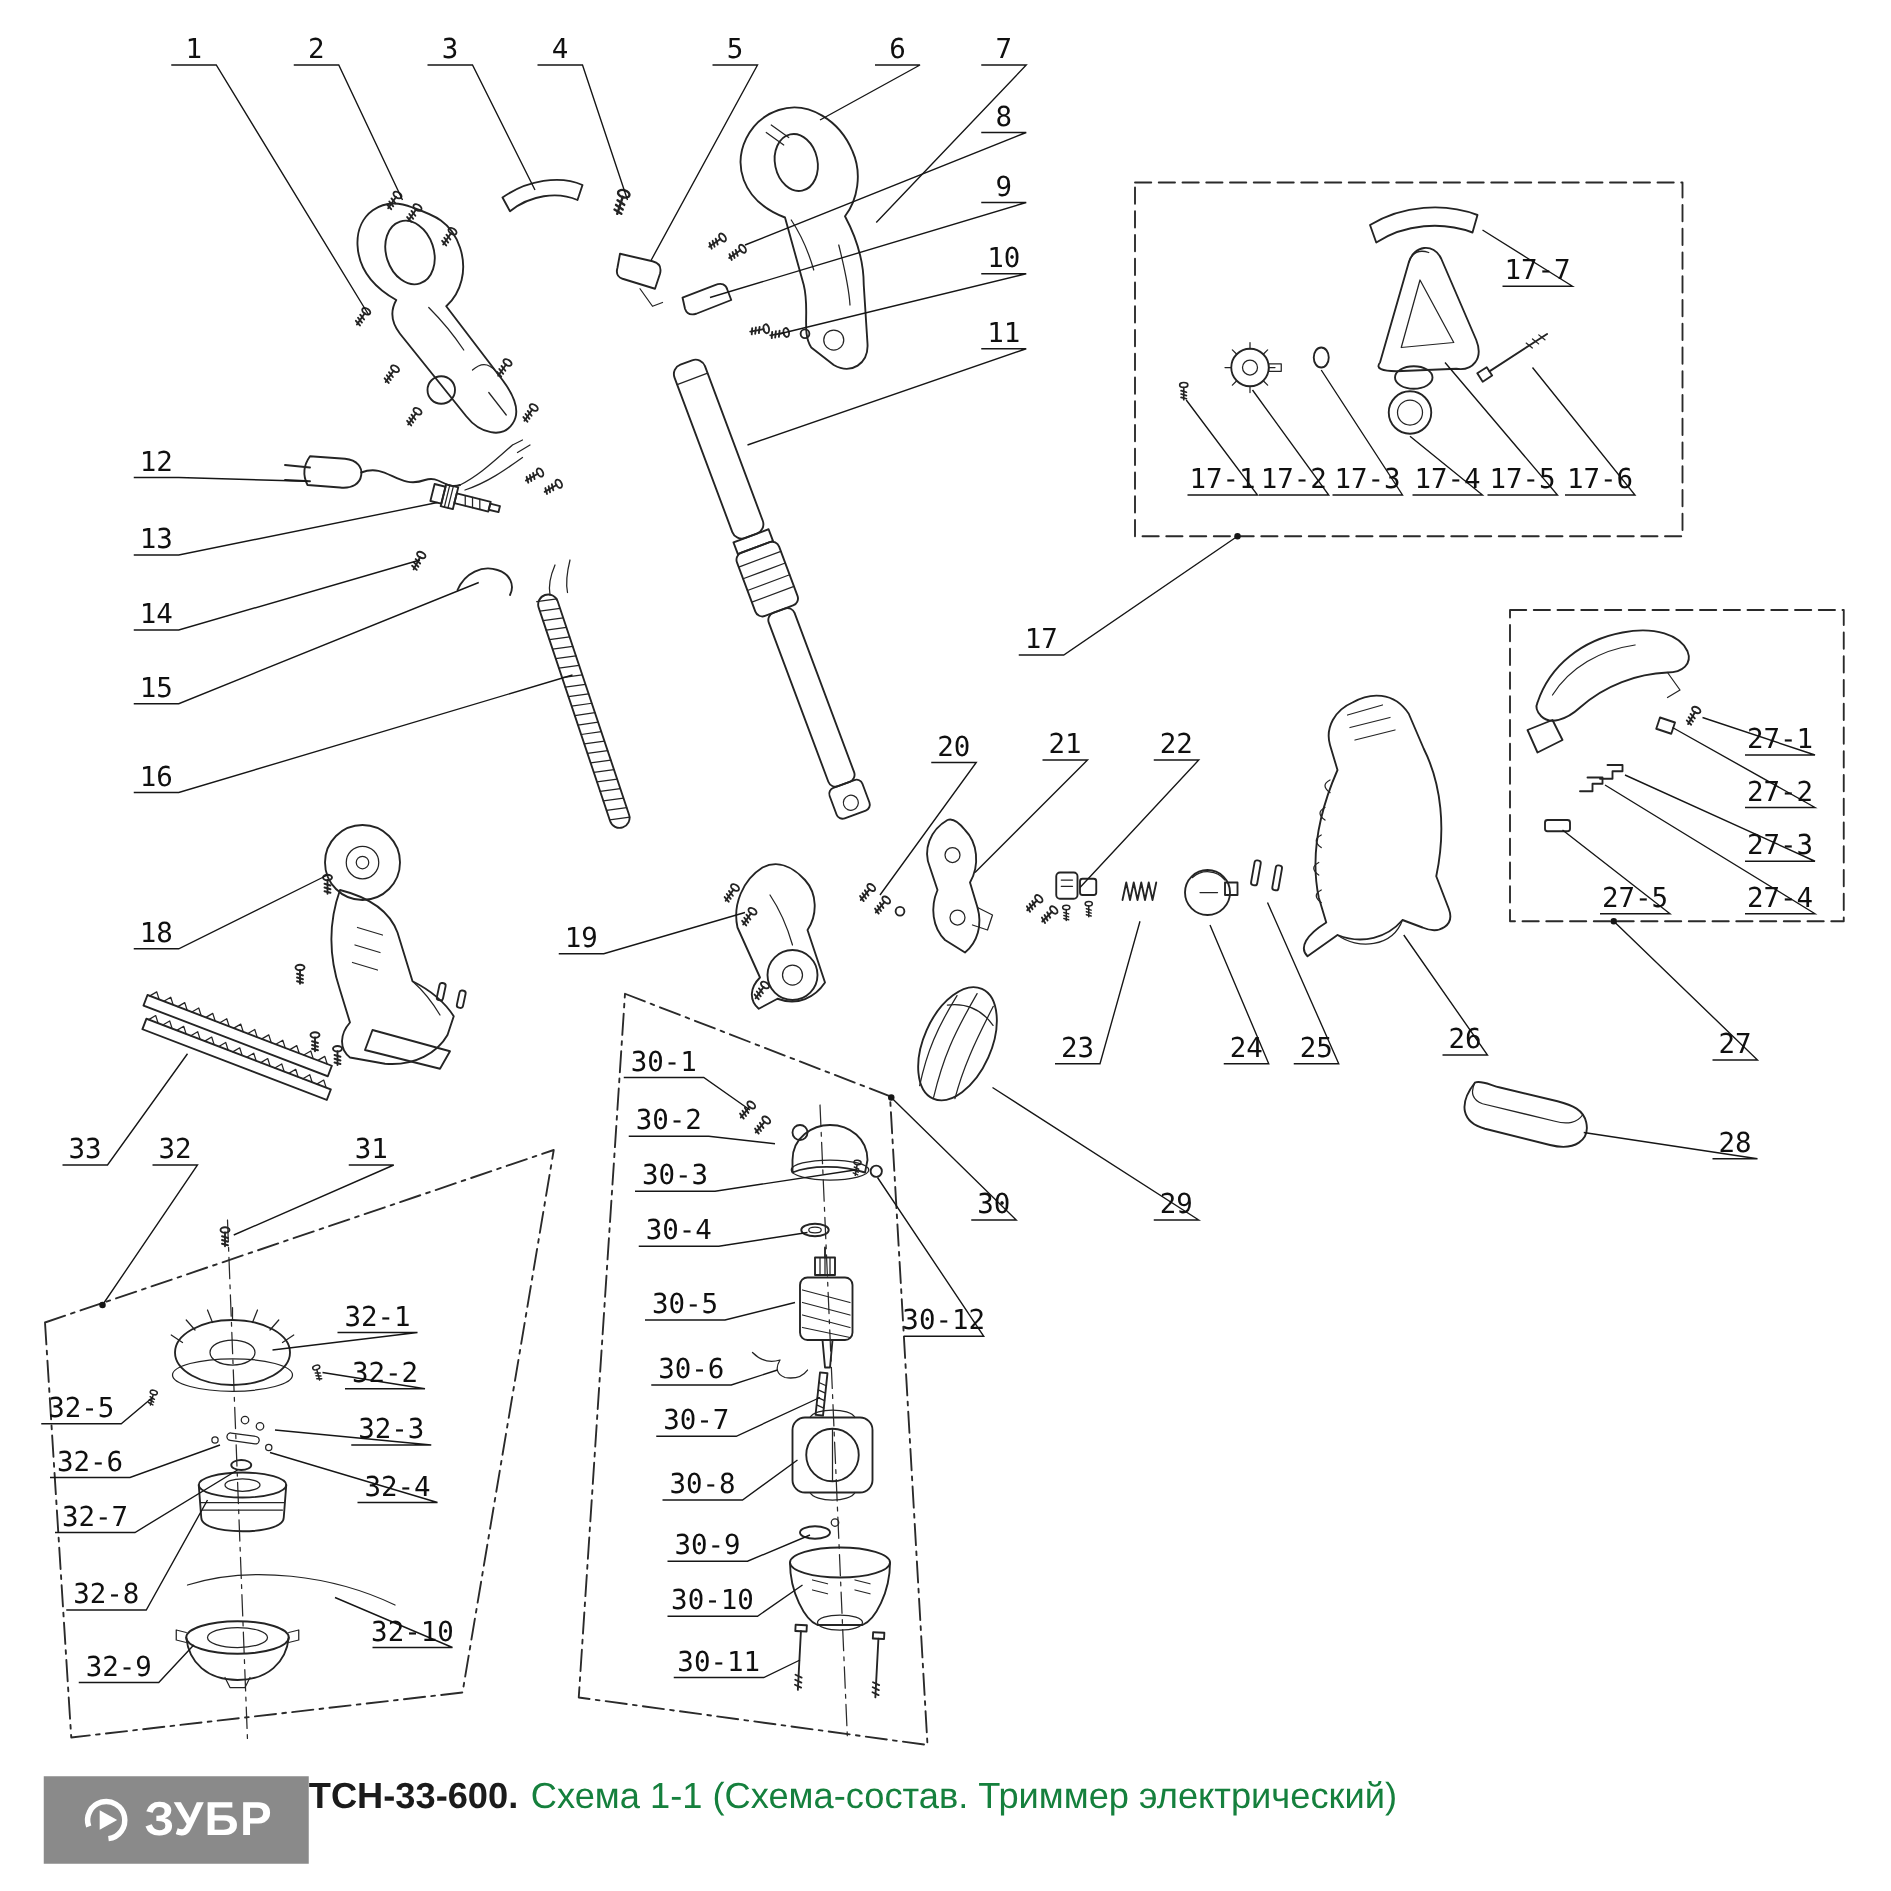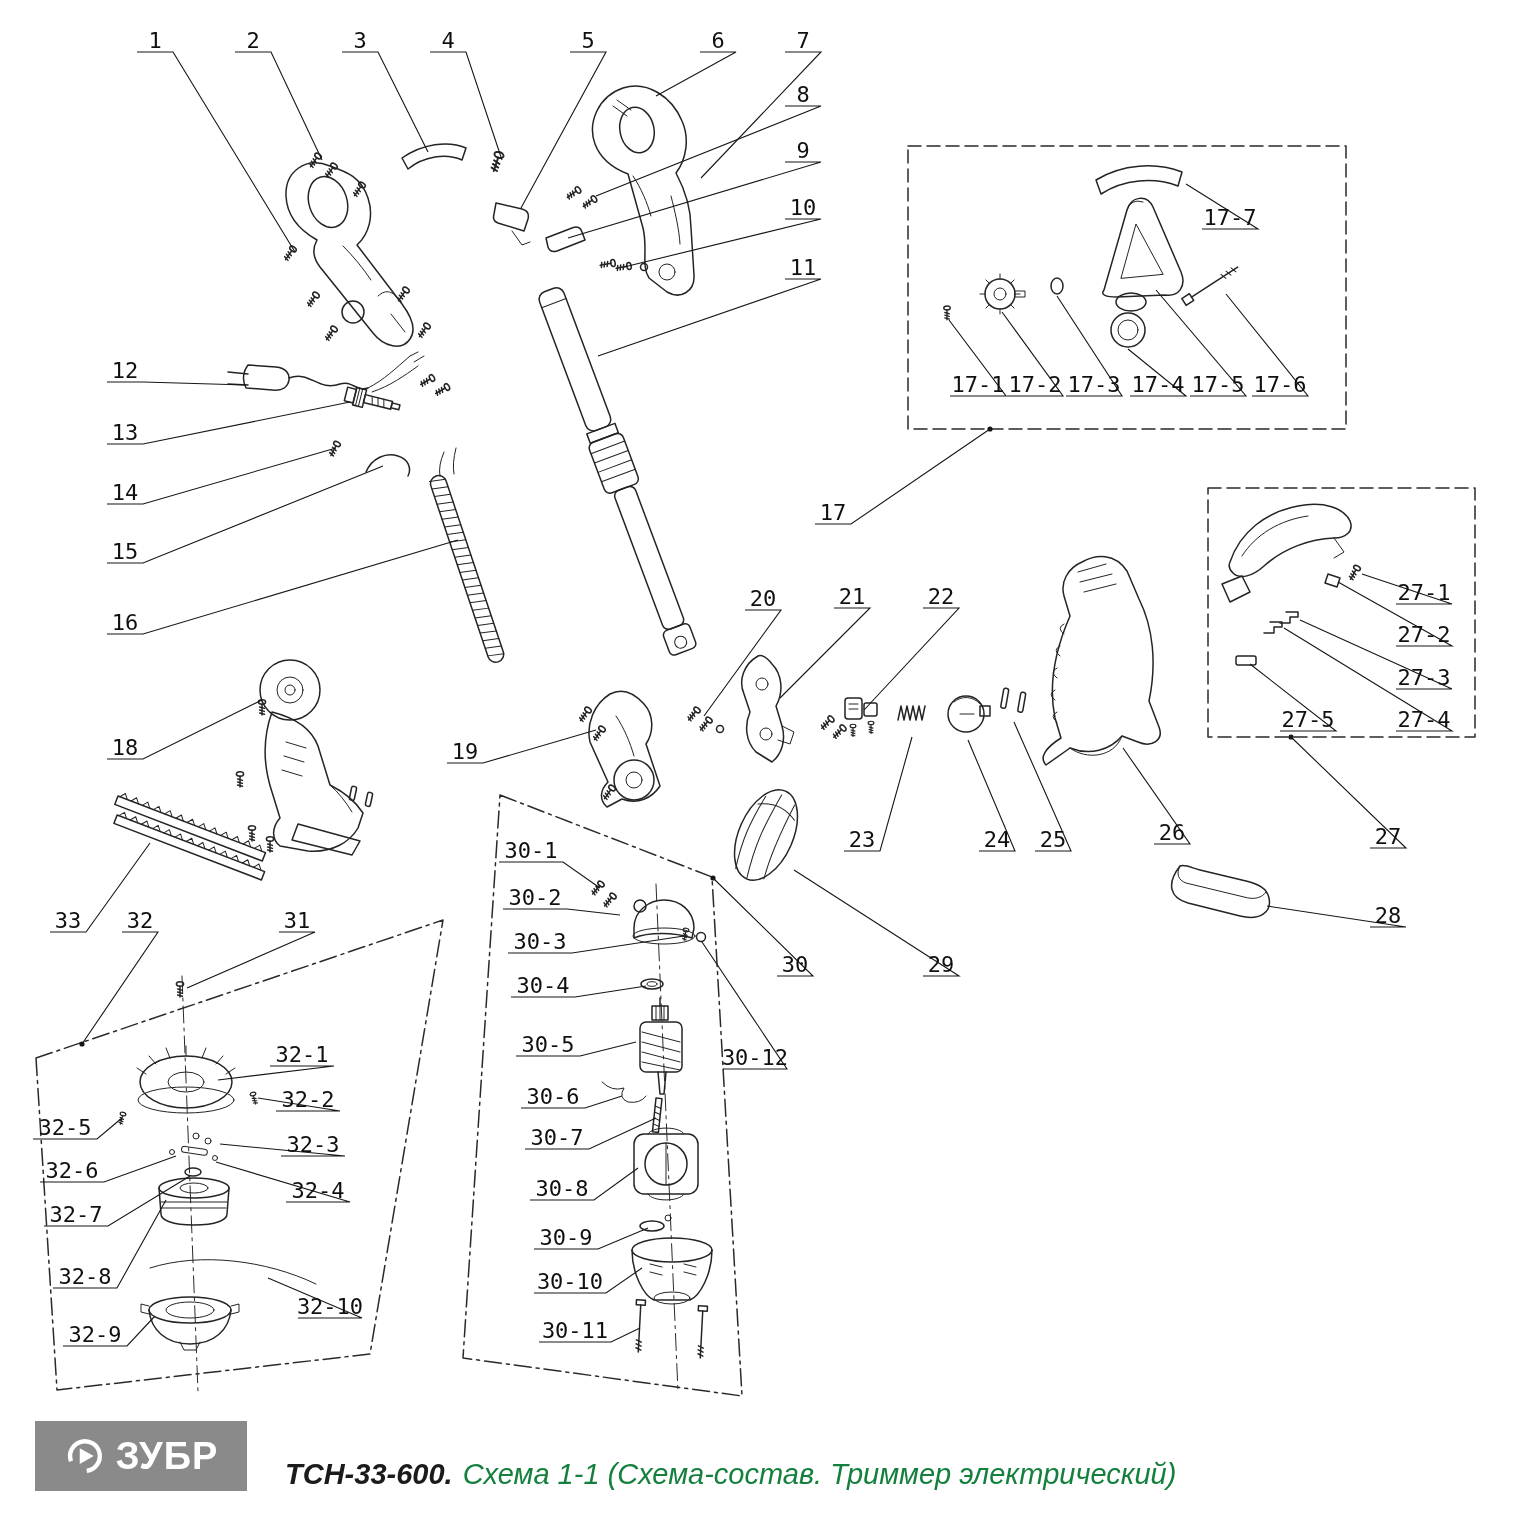--- a/index.html
+++ b/index.html
@@ -11,26 +11,26 @@
   #parts .thin { stroke-width:1; }
   .dashed-box { fill:none; stroke:#2a2a2a; stroke-width:1.5; stroke-dasharray:13 6; }
   .chain { stroke-dasharray:17 5 3 5; }
   .centerline { stroke:#2a2a2a; stroke-width:1; stroke-dasharray:17 5 3 5; fill:none; }
 
   .leader { fill:none; stroke:#161616; stroke-width:1.1; }
   .leader-dot { fill:#161616; stroke:none; }
   .callout-text { font-family:"DejaVu Sans Mono", monospace; font-size:22px; fill:#101010;
                   text-anchor:middle; dominant-baseline:central; }
 
-  .footer { position:absolute; left:35px; top:1421px; display:flex; align-items:flex-end; gap:38px; }
+  .footer { position:absolute; left:35px; top:1421px; display:flex; align-items:flex-start; }
   .brand-badge { width:212px; height:70px; background:#8a8a8a; display:flex; align-items:center;
                  justify-content:center; gap:10px; }
   .brand-icon { width:42px; height:42px; }
   .brand-text { color:#fff; font-size:38px; font-weight:bold; letter-spacing:1px; }
-  .caption { font-size:29px; display:flex; gap:10px; align-items:baseline; white-space:nowrap;font-style:italic; }
+  .caption { font-size:29px; display:flex; gap:10px; align-items:baseline; white-space:nowrap; }
   .model { font-weight:bold; color:#1b1b1b; }
   .scheme { color:#15803d; }
 </style>
 </head>
 <body>
 
 <div class="page">
 
 <svg class="diagram" width="1513" height="1513" viewBox="0 0 1513 1513" xmlns="http://www.w3.org/2000/svg">
 

